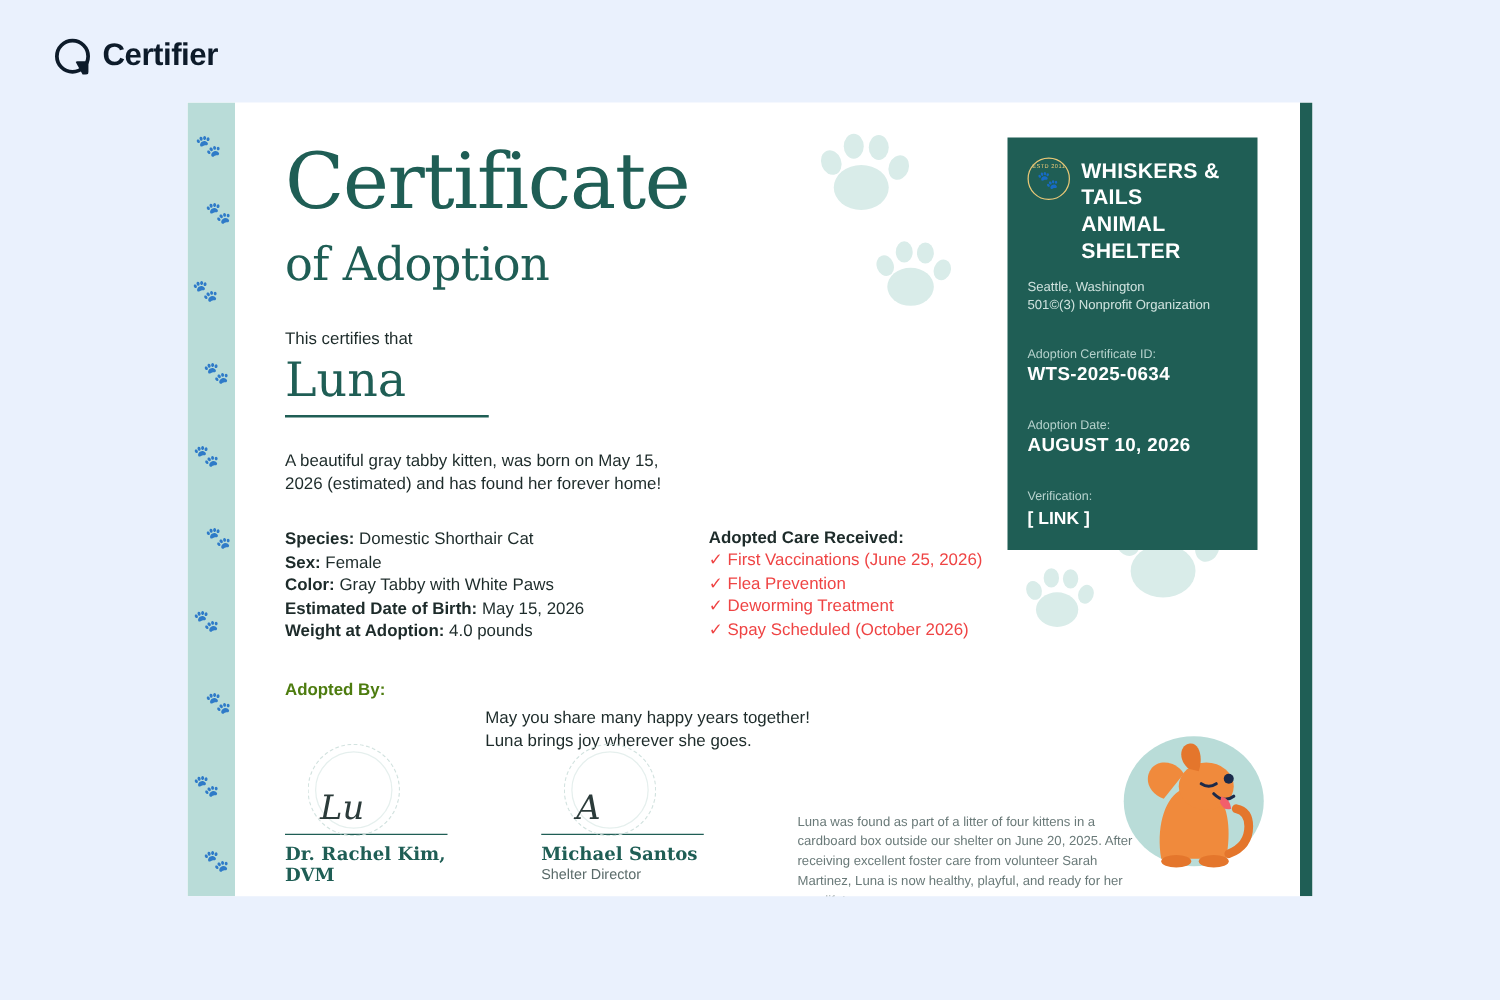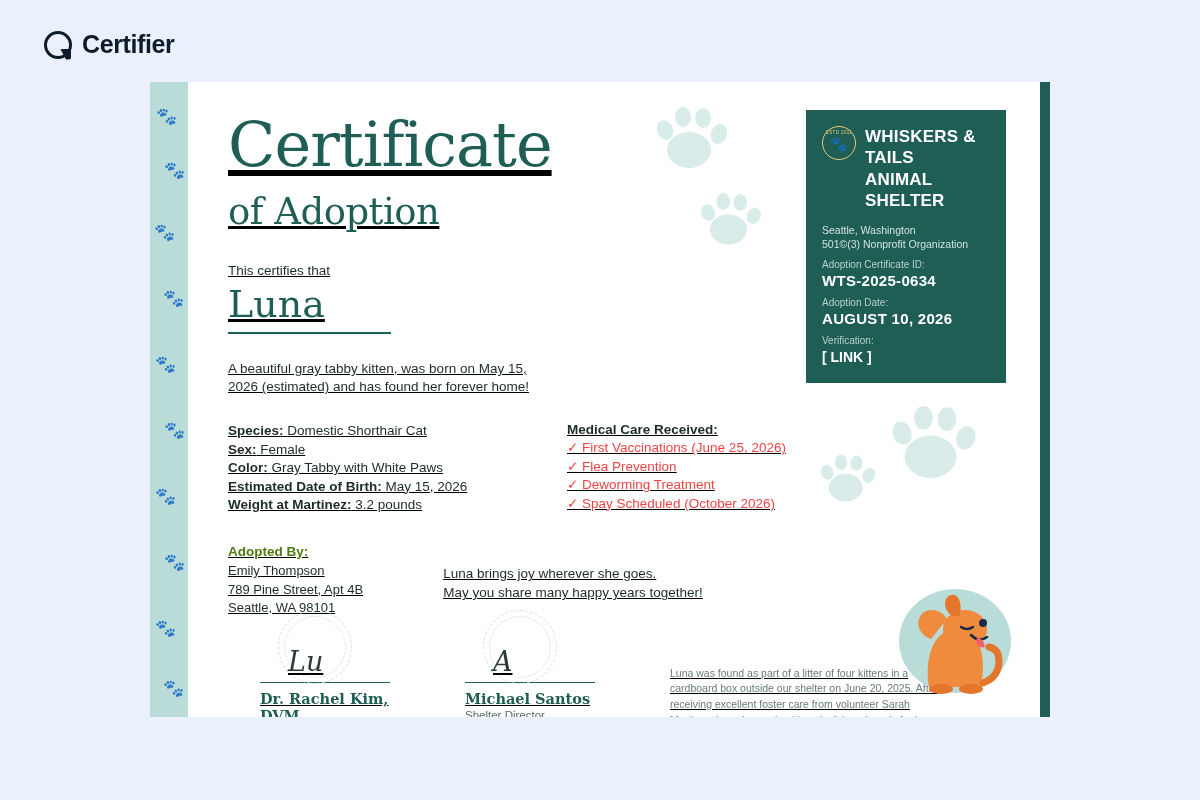--- a/index.html
+++ b/index.html
@@ -51,21 +51,20 @@
     position: absolute; color: #a9d2ce; font-size: 17px; opacity: .85;
   }
   .right-bar {
     position: absolute; right: 0; top: 0;
     width: 10px; height: 100%;
     background: #1f5e55;
   }
   .body {
     position: relative; flex: 1 1 auto; height: 100%;
     padding: 32px 46px 16px 40px;
-    text-decoration: underline;
   }
 
   
   .deco {
     position: absolute; pointer-events: none; color: #d9ece9;
   }
   .deco svg { display: block; }
 
   h1.title {
     font-family: "DejaVu Serif", serif;
@@ -104,21 +103,21 @@
   .medlist { list-style: none; margin-top: 2px; }
   .medlist li { font-size: 13.5px; color: #ef4444; line-height: 1.36; }
 
   
   .adopted { margin-top: 30px; display: flex; gap: 80px; }
   .adopted-title { font-size: 13.5px; font-weight: bold; color: #4d7c0f; }
   .adopted-lines { font-size: 13px; color: #1d2b2a; line-height: 1.42; margin-top: 3px; }
   .wish { font-size: 13.5px; color: #1d2b2a; line-height: 1.42; margin-top: 20px; }
 
   
-  .sigs { display: flex; gap: 75px; margin-top: 28px; align-items: flex-start; margin-left: 32px; }
+  .sigs { display: flex; gap: 75px; margin-top: 28px; align-items: flex-start; }
   .sig { width: 130px; position: relative; }
   .sig .stamp {
     position: absolute; left: 18px; top: -36px;
     width: 74px; height: 74px; border-radius: 50%;
     border: 1px dashed #cfe0dd; opacity: .9;
   }
   .sig .stamp:after {
     content: ""; position: absolute; inset: 5px;
     border-radius: 50%; border: 1px solid #e3eeec;
   }
@@ -155,21 +154,21 @@
     font-size: 4.5px; color: #e9c877; letter-spacing: .4px;
   }
   .badge-seal .face {
     position: absolute; left: 50%; top: 53%; transform: translate(-50%,-50%);
     font-size: 14px; color: #e9c877; line-height: 1;
   }
   .badge-org {
     font-size: 17px; font-weight: bold; line-height: 1.25; letter-spacing: .2px;
   }
   .badge-loc { font-size: 10.5px; color: #cfe2de; line-height: 1.35; margin-top: 12px; }
-  .badge-label { font-size: 10px; color: #b6d2cd; margin-top: 8px; }
+  .badge-label { font-size: 10px; color: #b6d2cd; margin-top: 27px; }
   .badge-value { font-size: 15px; font-weight: bold; margin-top: 2px; letter-spacing: .3px; }
   .badge-link { font-size: 14px; font-weight: bold; margin-top: 3px; }
 
   
   .dog { position: absolute; right: 34px; bottom: 18px; width: 125px; height: 120px; }
 </style>
 </head>
 <body>
 
 <div class="page">
@@ -257,48 +256,43 @@
           </div>
           <div class="kv">
             <b>Color:</b>
             <span>Gray Tabby with White Paws</span>
           </div>
           <div class="kv">
             <b>Estimated Date of Birth:</b>
             <span>May 15, 2026</span>
           </div>
           <div class="kv">
-            <b>Weight at Martinez:</b>
-            <span>3.2 pounds</span>
+            <b>Weight at Adoption:</b>
+            <span>4.0 pounds</span>
           </div>
         </div>
 
         <div class="col-right">
-          <div class="medhead">Medical Care Received:</div>
+          <div class="medhead">Adopted Care Received:</div>
           <ul class="medlist">
             <li>✓ First Vaccinations (June 25, 2026)</li>
             <li>✓ Flea Prevention</li>
             <li>✓ Deworming Treatment</li>
             <li>✓ Spay Scheduled (October 2026)</li>
           </ul>
         </div>
       </div>
 
       <div class="adopted">
         <div>
           <div class="adopted-title">Adopted By:</div>
-          <div class="adopted-lines">
-            <div>Emily Thompson</div>
-            <div>789 Pine Street, Apt 4B</div>
-            <div>Seattle, WA 98101</div>
-          </div>
         </div>
         <div class="wish">
+          <div>May you share many happy years together!</div>
           <div>Luna brings joy wherever she goes.</div>
-          <div>May you share many happy years together!</div>
         </div>
       </div>
 
       <div class="sigs">
         <div class="sig">
           <span class="stamp"></span>
           <div class="script">Lu</div>
           <div class="line"></div>
           <div class="name">Dr. Rachel Kim, DVM</div>
 

